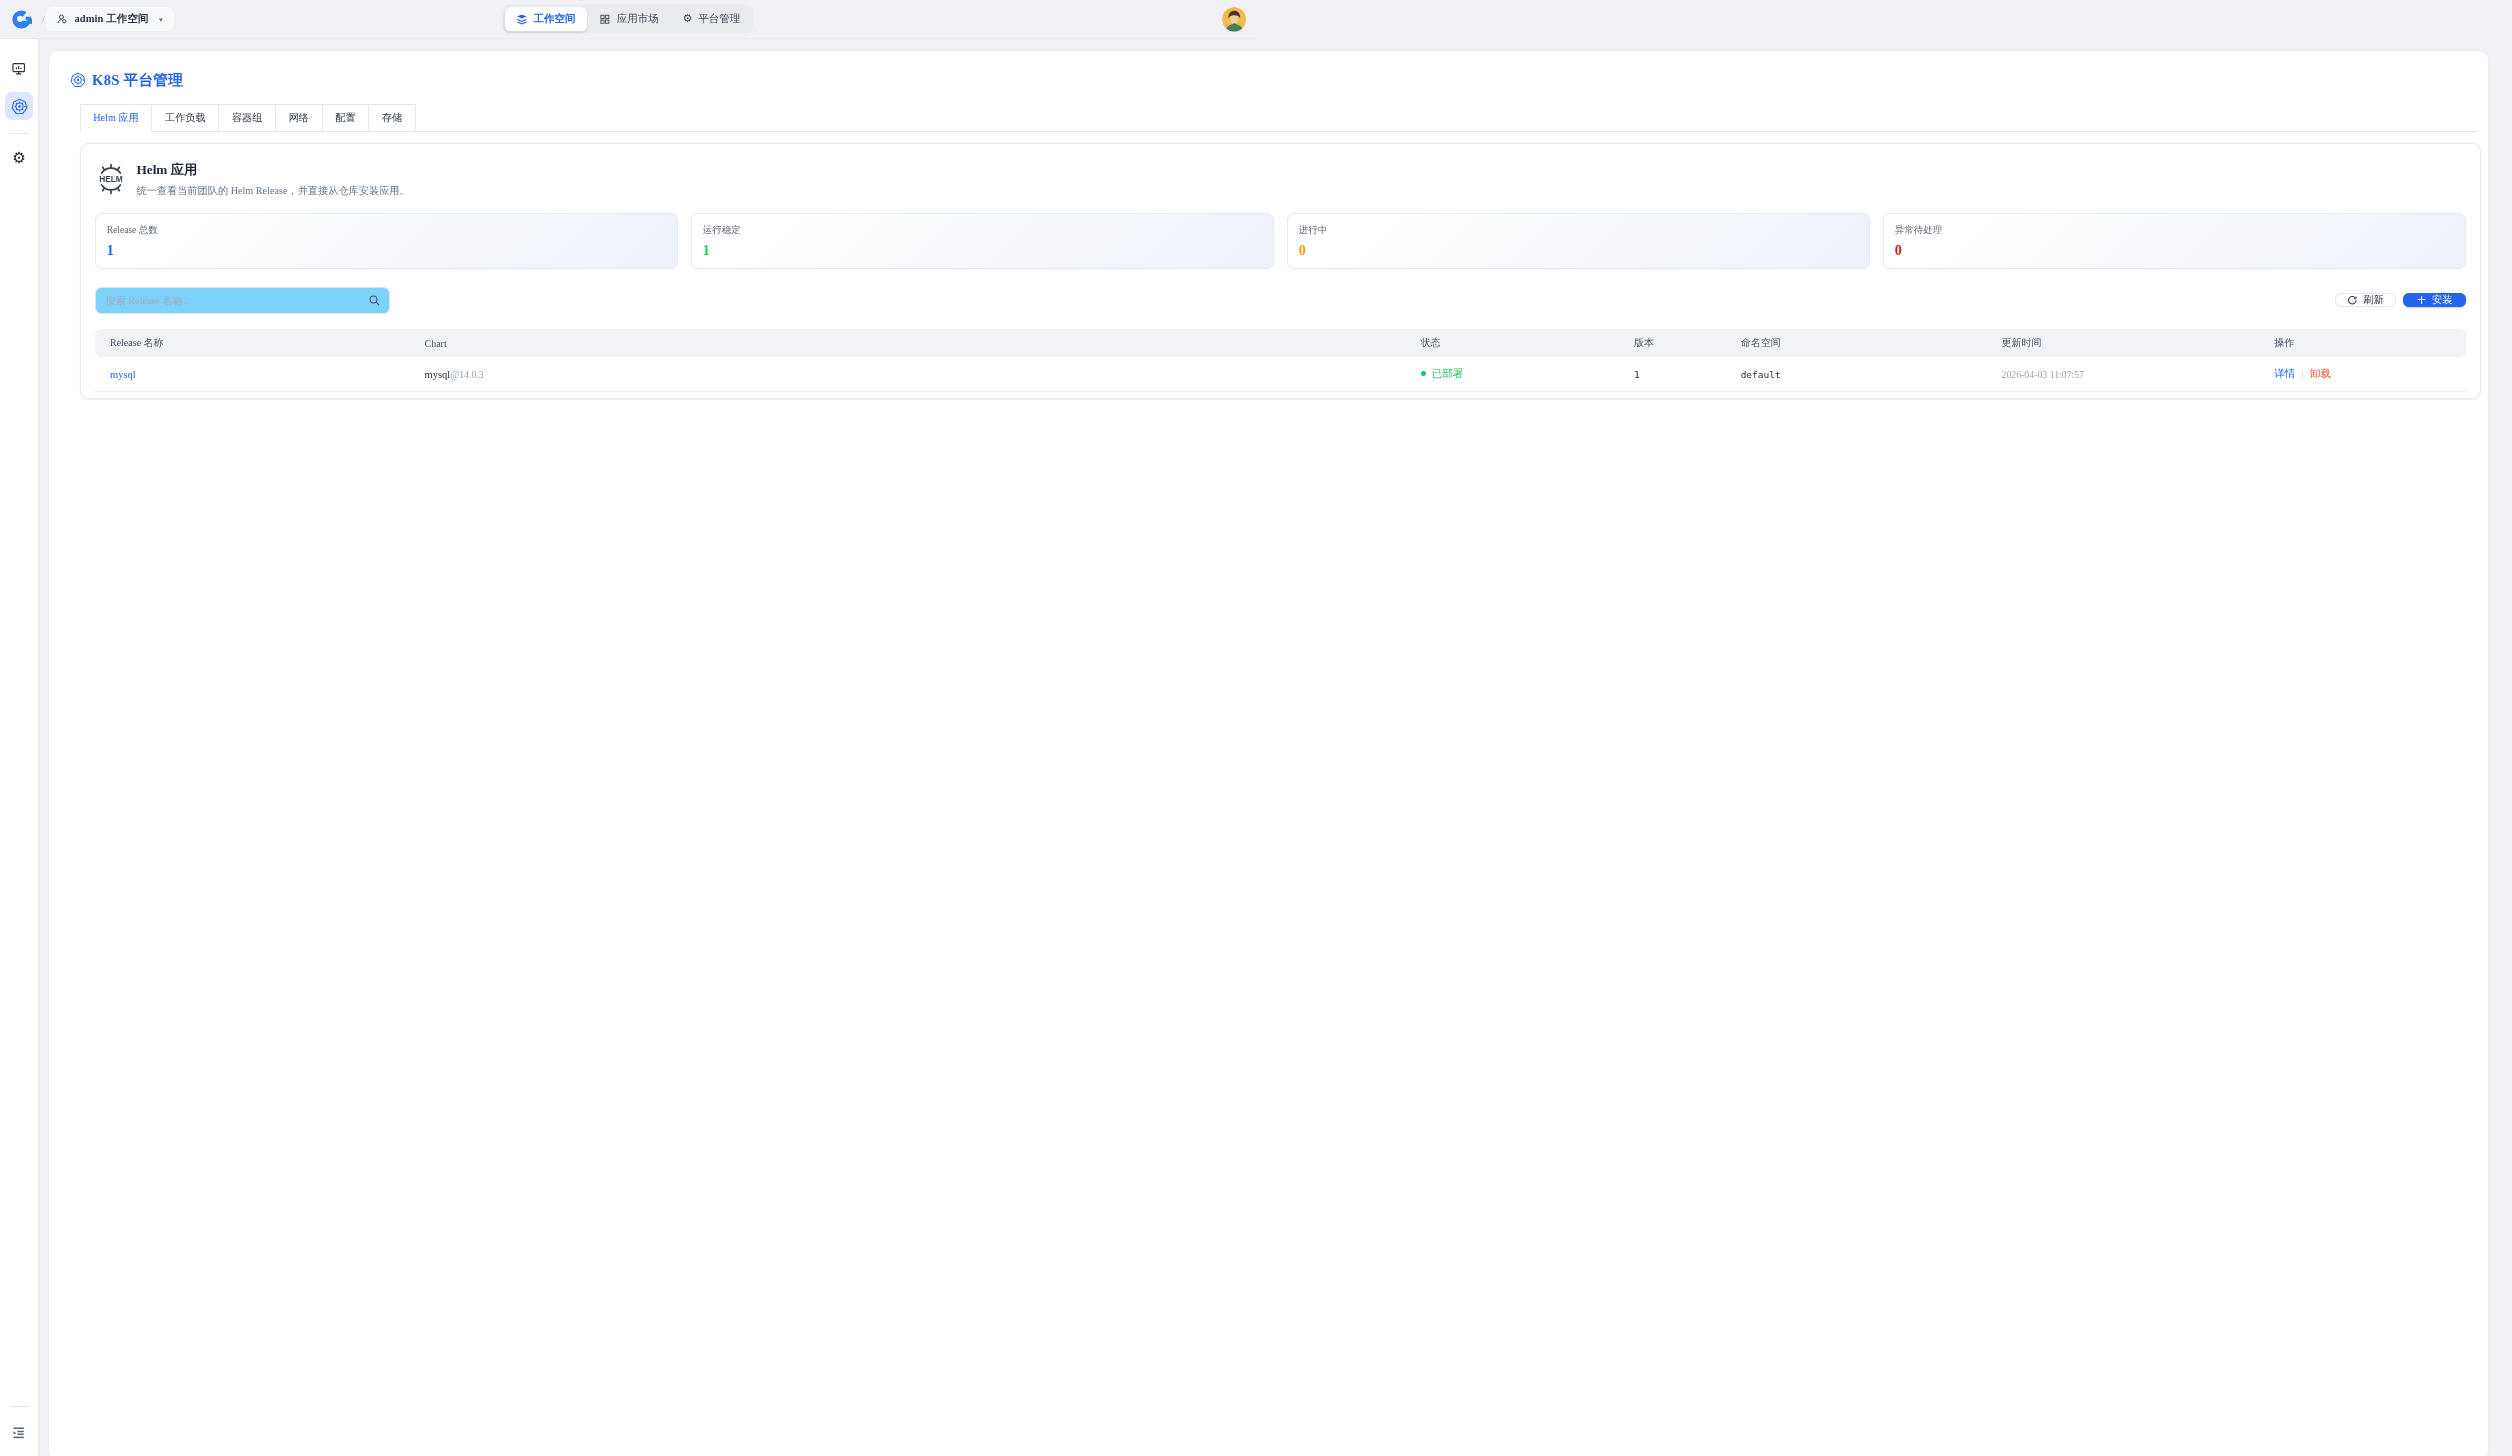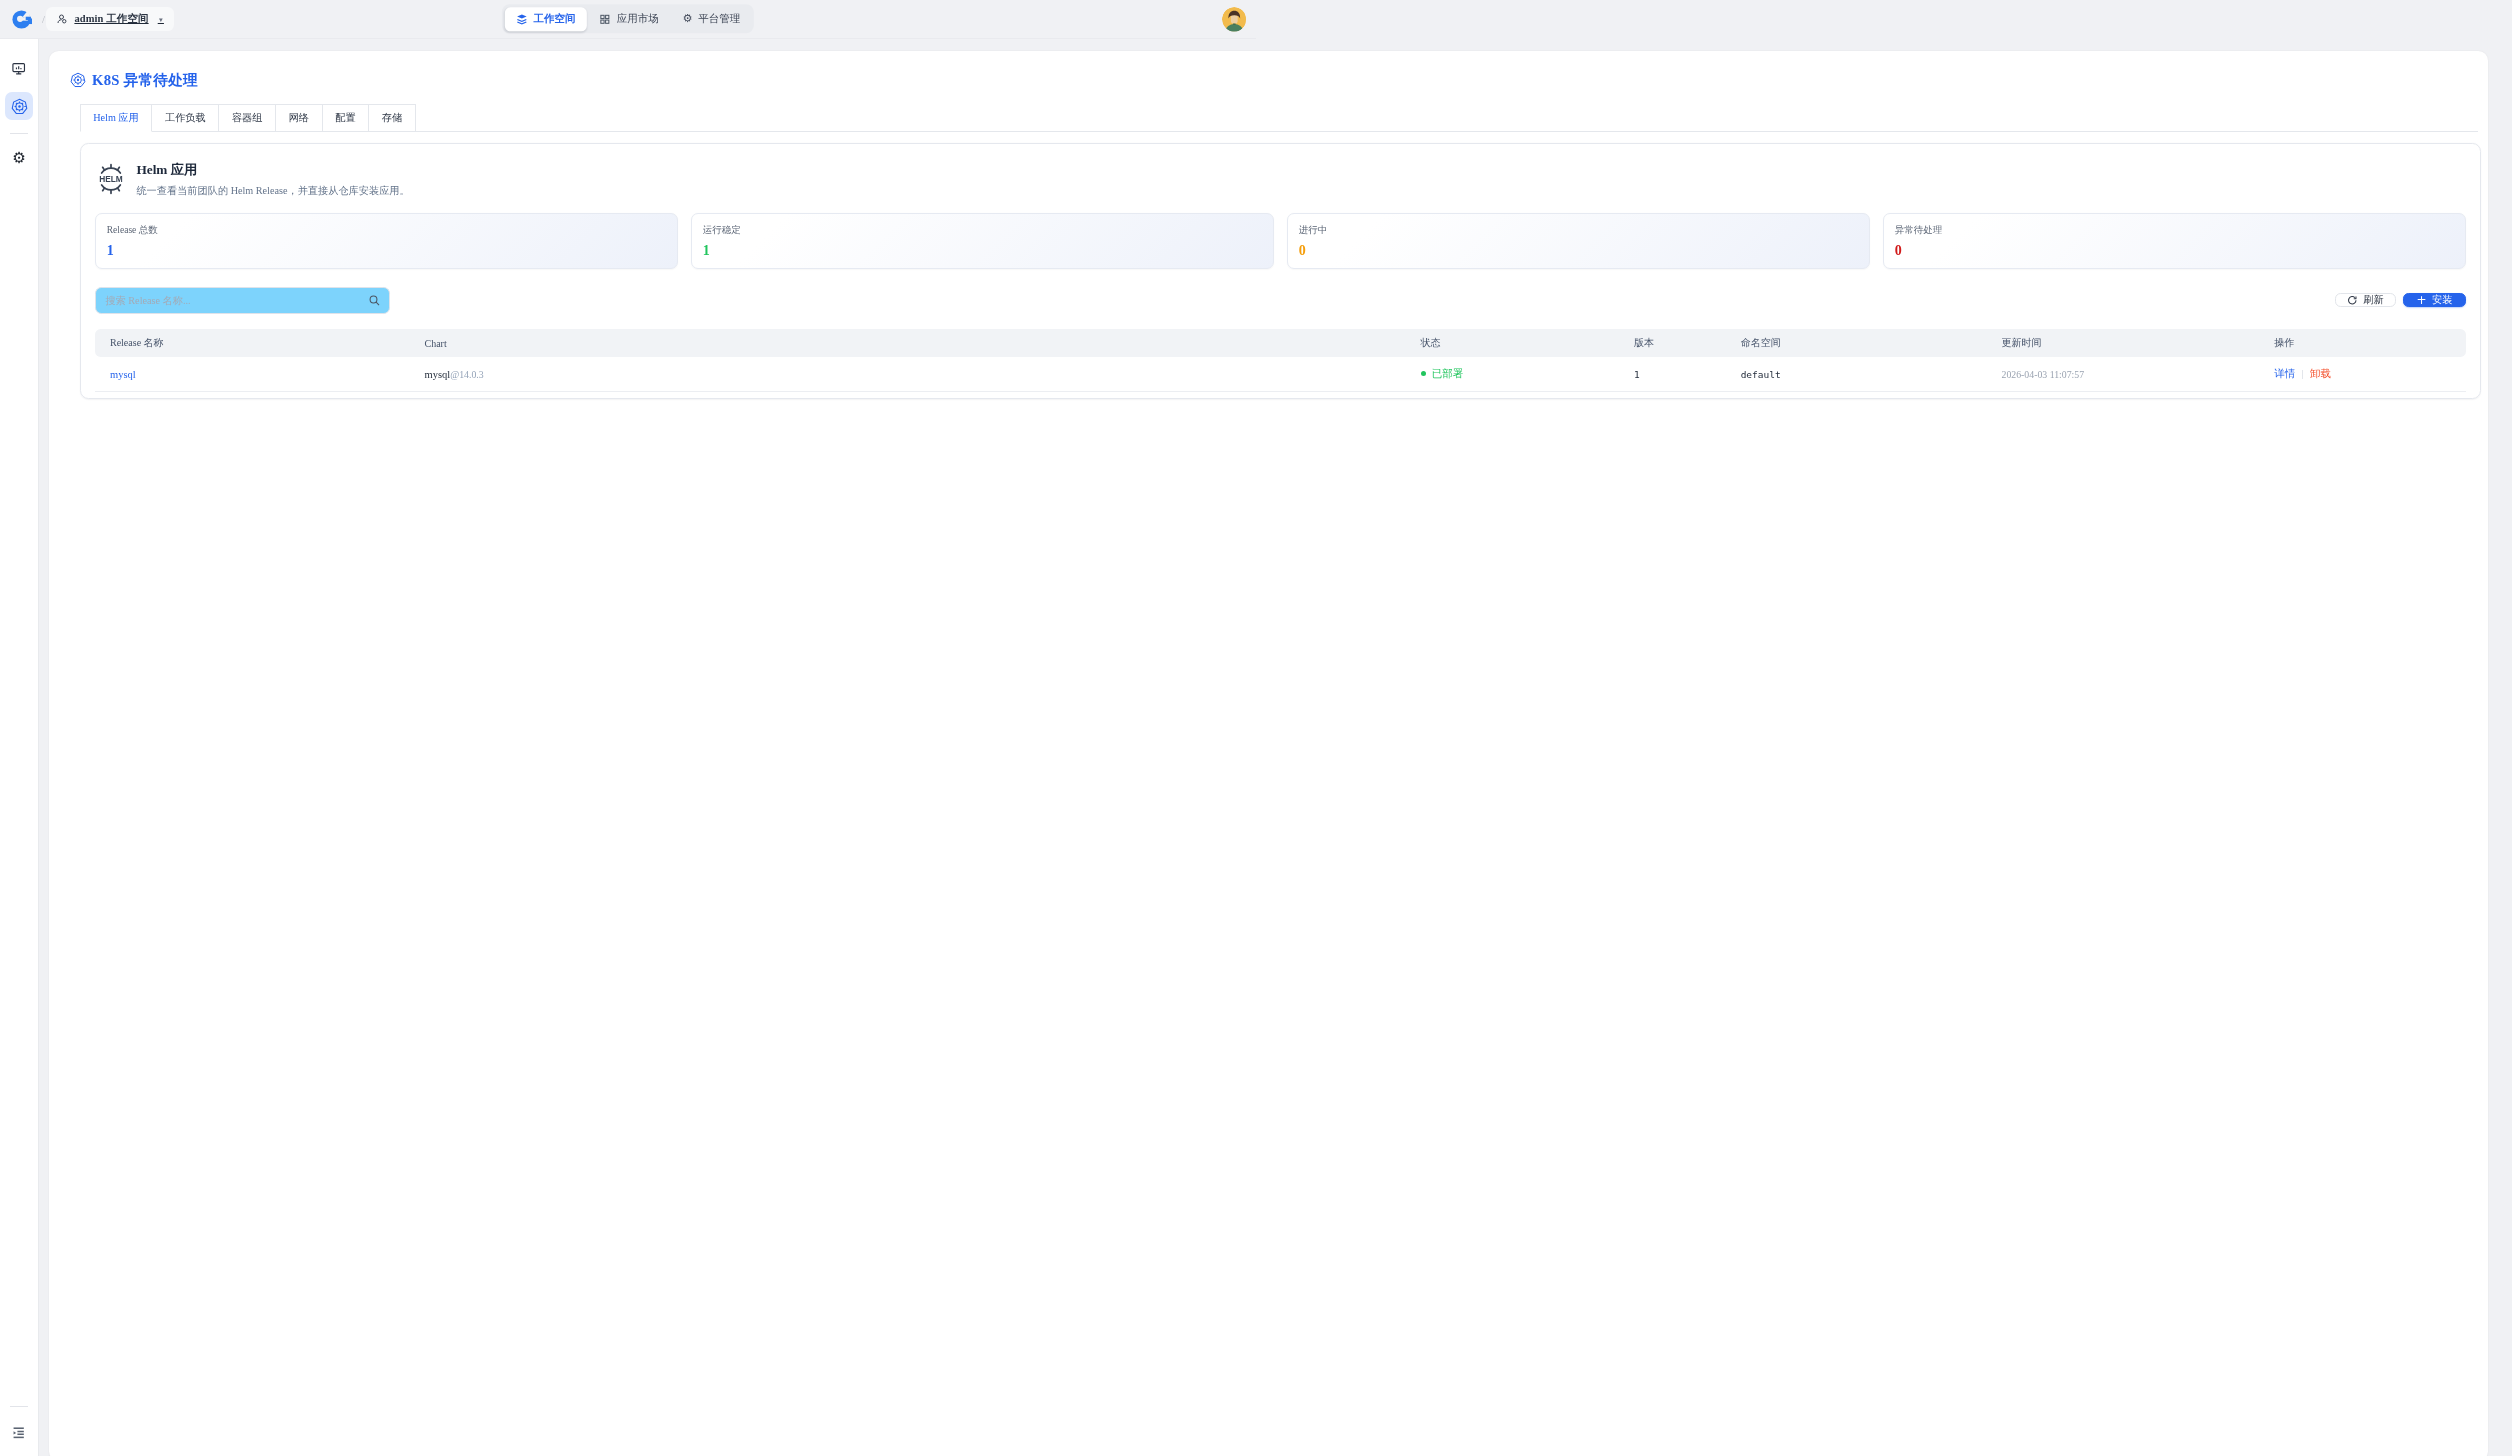--- a/index.html
+++ b/index.html
@@ -15,21 +15,20 @@
   .topbar {
     height:39px; width:100%; background:#f0f1f4;
     display:flex; align-items:center; padding:0 11.2px;
     border-bottom:0.7px solid #e9eaee; position:relative;
   }
   .logo { width:21px; height:21px; margin-right:9.8px; }
   .breadcrumb {
     display:flex; align-items:center; gap:6.3px;
     background:rgba(255,255,255,.55); border-radius:6.3px; padding:4.9px 9.8px;
     cursor:pointer;
-    text-decoration:underline;
   }
   .crumb-sep { color:#b6bac2; font-size:10.5px; margin-right:1.4px; }
   .person-ic { color:#3c4453; }
   .crumb-label { font-weight:bold; font-size:10.5px; color:#2b3442; letter-spacing:0.1px; }
   .caret { font-size:6.3px; color:#6b7280; margin-left:2.8px; }
 
   .seg-wrap {
     position:absolute; left:50%; top:50%; transform:translate(-50%,-50%);
     background:#e9ebef; border-radius:7.7px; padding:2.8px; display:flex; gap:1.4px;
   }
@@ -245,21 +244,21 @@
 <div class="main">
   <div class="panel">
 
     <div class="page-title-row">
       <svg class="k8s-ic" viewBox="0 0 24 24" fill="none" stroke="currentColor" stroke-width="1.5">
         <path d="M12 1.8l8.3 4 2 8.9-5.7 7.1H7.4l-5.7-7.1 2-8.9 8.3-4z"></path>
         <circle cx="12" cy="12" r="5"></circle>
         <path d="M12 7V4.8 M12 17v2.2 M7.2 12H5 M18.8 12H21 M8.6 8.6L7 7 M15.4 8.6L17 7 M8.6 15.4L7 17 M15.4 15.4L17 17"></path>
         <circle cx="12" cy="12" r="1.7" fill="currentColor" stroke="none"></circle>
       </svg>
-      <span class="page-title">K8S 异常待处理</span>
+      <span class="page-title">K8S 平台管理</span>
     </div>
 
     <div class="tabs">
       <div class="tab active">Helm 应用</div>
       <div class="tab">工作负载</div>
       <div class="tab">容器组</div>
       <div class="tab">网络</div>
       <div class="tab">配置</div>
       <div class="tab">存储</div>
       <div class="tab-filler"></div>

